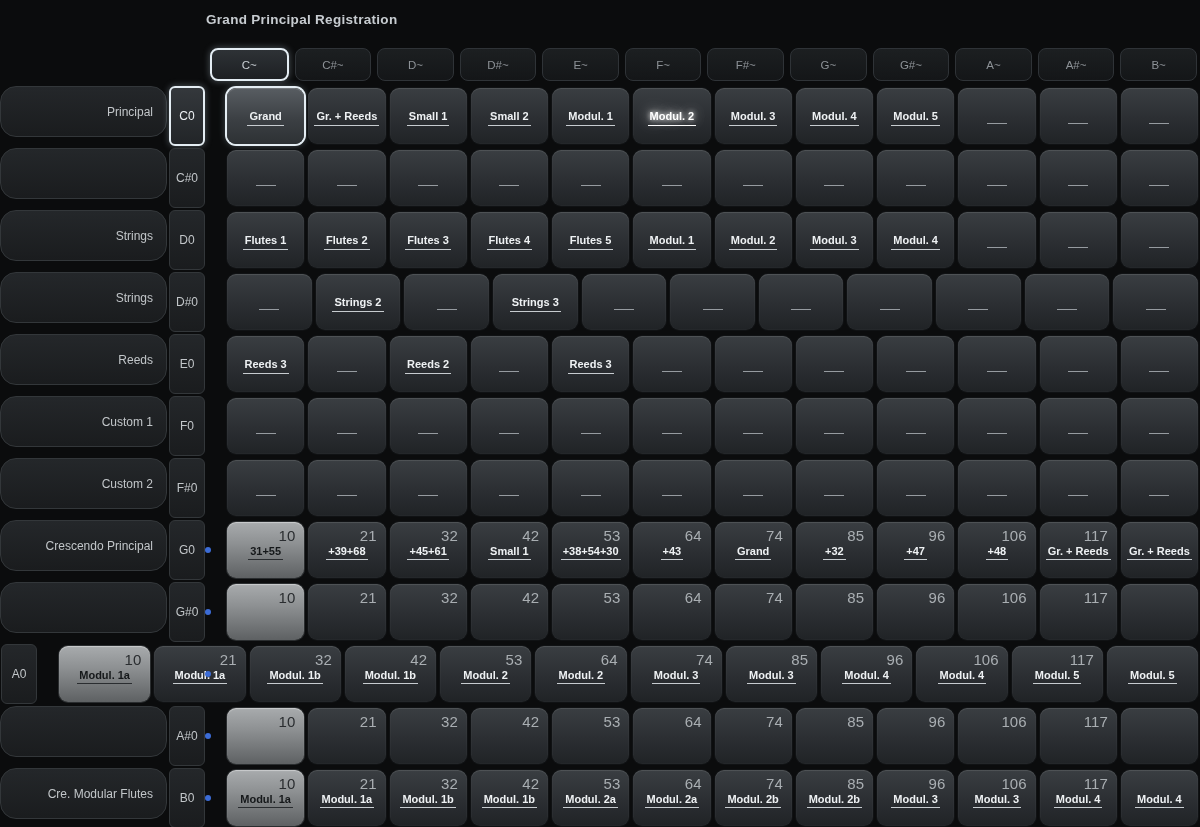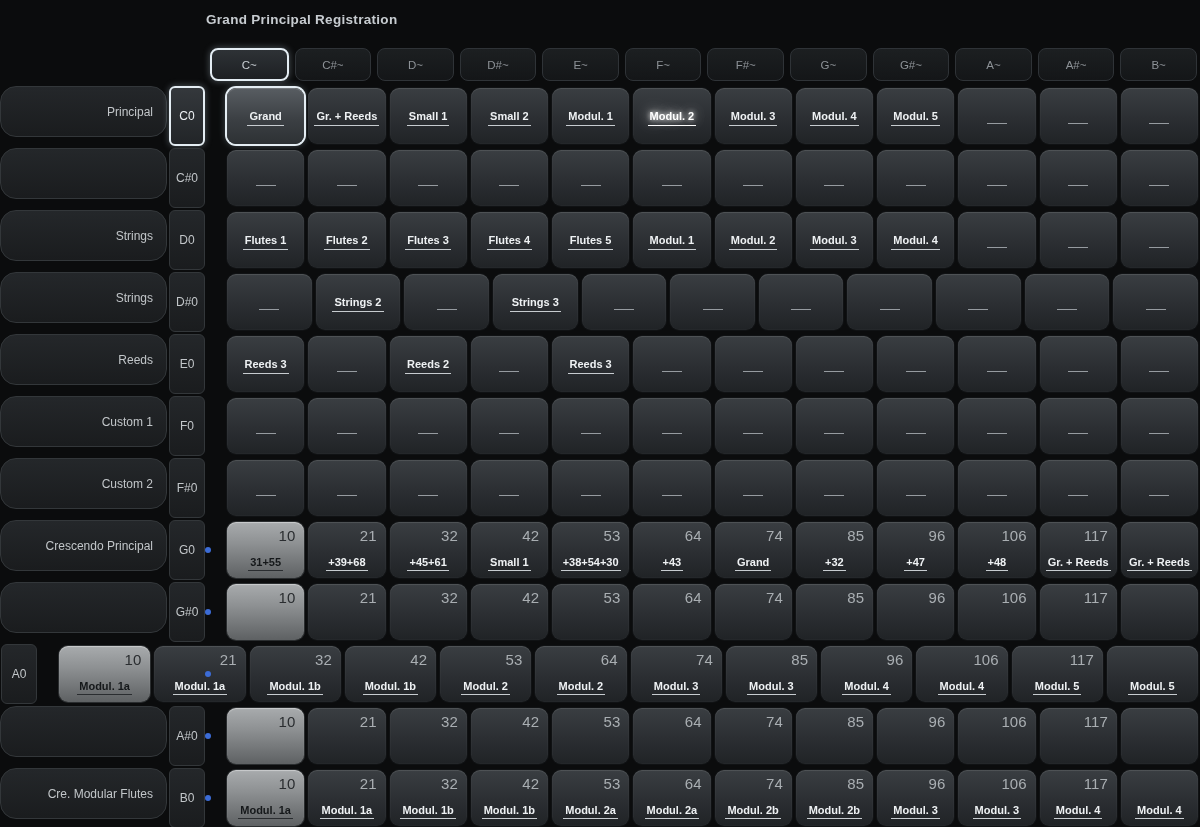--- a/index.html
+++ b/index.html
@@ -74,21 +74,21 @@
     display: inline-block; color: #eef1f3; font-size: 11px; font-weight: 700;
     padding: 0 2px 3px; border-bottom: 1px solid #c7ccd0; margin-top: 4px; white-space: nowrap;
   }
   .lbl.glow {
     color: #ffffff; border-bottom-color: #ffffff;
     text-shadow: 0 0 5px rgba(255,255,255,.95), 0 0 12px rgba(255,255,255,.75), 0 0 22px rgba(255,255,255,.45);
   }
   .dash { display: inline-block; width: 20px; height: 1px; background: #969ba0; margin-top: 14px; }
 
   .num { position: absolute; top: 5px; right: 9px; font-size: 15px; color: #a9aeb2; }
-  .clbl { position: absolute; left: 0; right: 0; bottom: 7px; text-align: center; white-space: nowrap; }
+  .clbl { position: absolute; left: 0; right: 0; bottom: 18px; text-align: center; white-space: nowrap; }
   .ul {
     display: inline-block; color: #eef1f3; font-size: 11px; font-weight: 700;
     padding: 0 2px 2px; border-bottom: 1px solid #c7ccd0;
   }
   .cell.cres.active {
     background: linear-gradient(180deg, #a8abad, #8e9193 38%, #5e6163);
     box-shadow: inset 0 1px 1px rgba(255,255,255,.4), 0 0 0 1px #2a2d2f;
   }
   .cell.cres.active .num { color: #2a2d30; }
   .cell.cres.active .ul { color: #15181a; border-bottom-color: #2a2d30; }

